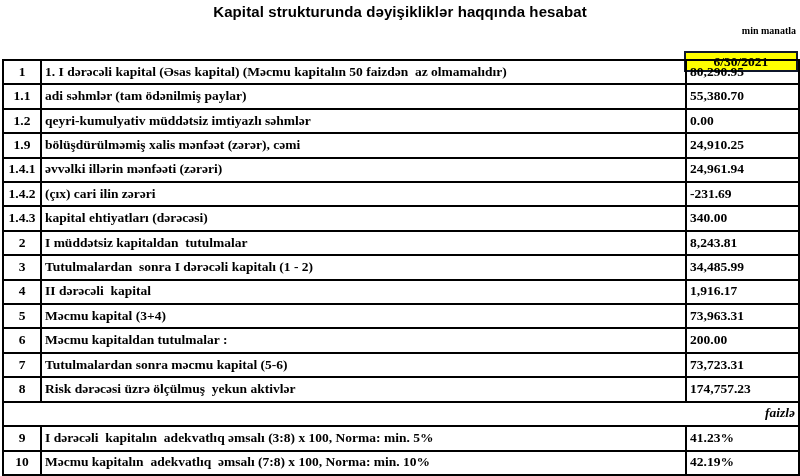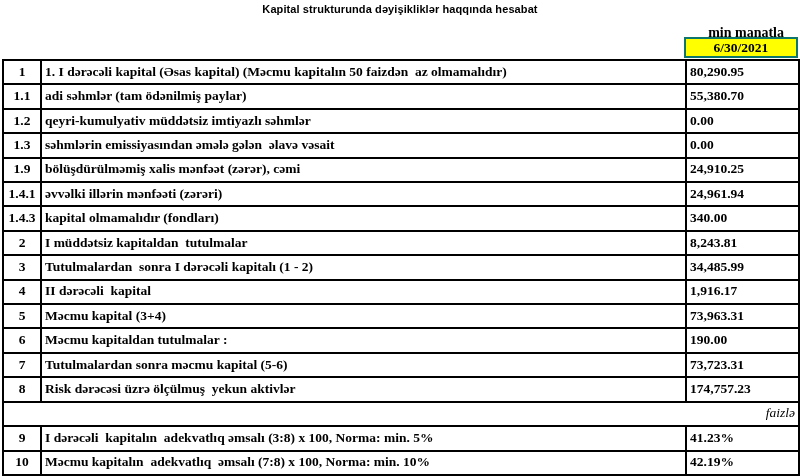--- a/index.html
+++ b/index.html
@@ -8,53 +8,53 @@
     background: #ffffff;
     position: relative;
     overflow: hidden;
     font-family: "Liberation Serif", serif;
     color: #000000;
   }
   .title {
     position: absolute; top: 3px; left: 0; width: 100%;
     text-align: center;
     font-family: "Liberation Sans", sans-serif;
-    font-weight: bold; font-size: 11px;
+    font-weight: bold; font-size: 15px;
     letter-spacing: 0.1px;
   }
   .unit {
-    position: absolute; top: 25px; right: 16px;
-    font-weight: bold; font-size: 14px;
+    position: absolute; top: 25px; right: 4px;
+    font-weight: bold; font-size: 10px;
   }
   .date-box {
-    position: absolute; top: 37px; left: 684px;
+    position: absolute; top: 51px; left: 684px;
     width: 114px; height: 21px;
     box-sizing: border-box;
-    border: 2px solid #0f766e;
+    border: 2px solid #0f172a;
     display: flex; align-items: center; justify-content: center;
     font-weight: bold; font-size: 13.5px;
   }
   table.report {
     position: absolute; top: 59px; left: 2px;
     width: 796px; height: 417px;
     border-collapse: collapse; table-layout: fixed;
   }
   table.report td {
     border: 2px solid #000;
     font-size: 13.5px;
     padding: 0 3px;
     overflow: hidden;
     line-height: 1.1;
   }
   td.num   { text-align: center; font-weight: bold; padding: 0 1px; }
   td.label { text-align: left; white-space: pre; padding-left: 4px; }
   td.value { padding-right: 3px; }
   td.span-row {
     text-align: right;
-    font-weight: normal; font-style: italic;
+    font-weight: bold; font-style: italic;
     padding-right: 5px;
   }
   .bold { font-weight: bold; }
   .normal { font-weight: bold; }
 </style>
 </head>
 <body>
 
 <div class="title">Kapital strukturunda dəyişikliklər haqqında hesabat</div>
 <div class="unit">min manatla</div>
@@ -76,37 +76,37 @@
         <td class="num">1.1</td>
         <td class="label normal">adi səhmlər (tam ödənilmiş paylar)</td>
         <td class="value bold">55,380.70</td>
       </tr>
       <tr>
         <td class="num">1.2</td>
         <td class="label normal">qeyri-kumulyativ müddətsiz imtiyazlı səhmlər</td>
         <td class="value normal">0.00</td>
       </tr>
       <tr>
-        <td class="num">1.3</td>
-        <td class="label normal">səhmlərin emissiyasından əmələ gələn  əlavə vəsait</td>
-        <td class="value normal">0.00</td>
-      </tr>
-      <tr>
         <td class="num">1.9</td>
         <td class="label normal">bölüşdürülməmiş xalis mənfəət (zərər), cəmi</td>
         <td class="value bold">24,910.25</td>
       </tr>
       <tr>
         <td class="num">1.4.1</td>
         <td class="label normal">əvvəlki illərin mənfəəti (zərəri)</td>
         <td class="value normal">24,961.94</td>
       </tr>
       <tr>
+        <td class="num">1.4.2</td>
+        <td class="label normal">(çıx) cari ilin zərəri</td>
+        <td class="value normal">-231.69</td>
+      </tr>
+      <tr>
         <td class="num">1.4.3</td>
-        <td class="label normal">kapital olmamalıdır (fondları)</td>
+        <td class="label normal">kapital ehtiyatları (dərəcəsi)</td>
         <td class="value normal">340.00</td>
       </tr>
       <tr>
         <td class="num">2</td>
         <td class="label bold">I müddətsiz kapitaldan  tutulmalar</td>
         <td class="value bold">8,243.81</td>
       </tr>
       <tr>
         <td class="num">3</td>
         <td class="label bold">Tutulmalardan  sonra I dərəcəli kapitalı (1 - 2)</td>
@@ -118,21 +118,21 @@
         <td class="value bold">1,916.17</td>
       </tr>
       <tr>
         <td class="num">5</td>
         <td class="label bold">Məcmu kapital (3+4)</td>
         <td class="value bold">73,963.31</td>
       </tr>
       <tr>
         <td class="num">6</td>
         <td class="label bold">Məcmu kapitaldan tutulmalar :</td>
-        <td class="value bold">190.00</td>
+        <td class="value bold">200.00</td>
       </tr>
       <tr>
         <td class="num">7</td>
         <td class="label bold">Tutulmalardan sonra məcmu kapital (5-6)</td>
         <td class="value bold">73,723.31</td>
       </tr>
       <tr>
         <td class="num">8</td>
         <td class="label bold">Risk dərəcəsi üzrə ölçülmuş  yekun aktivlər</td>
         <td class="value bold">174,757.23</td>

